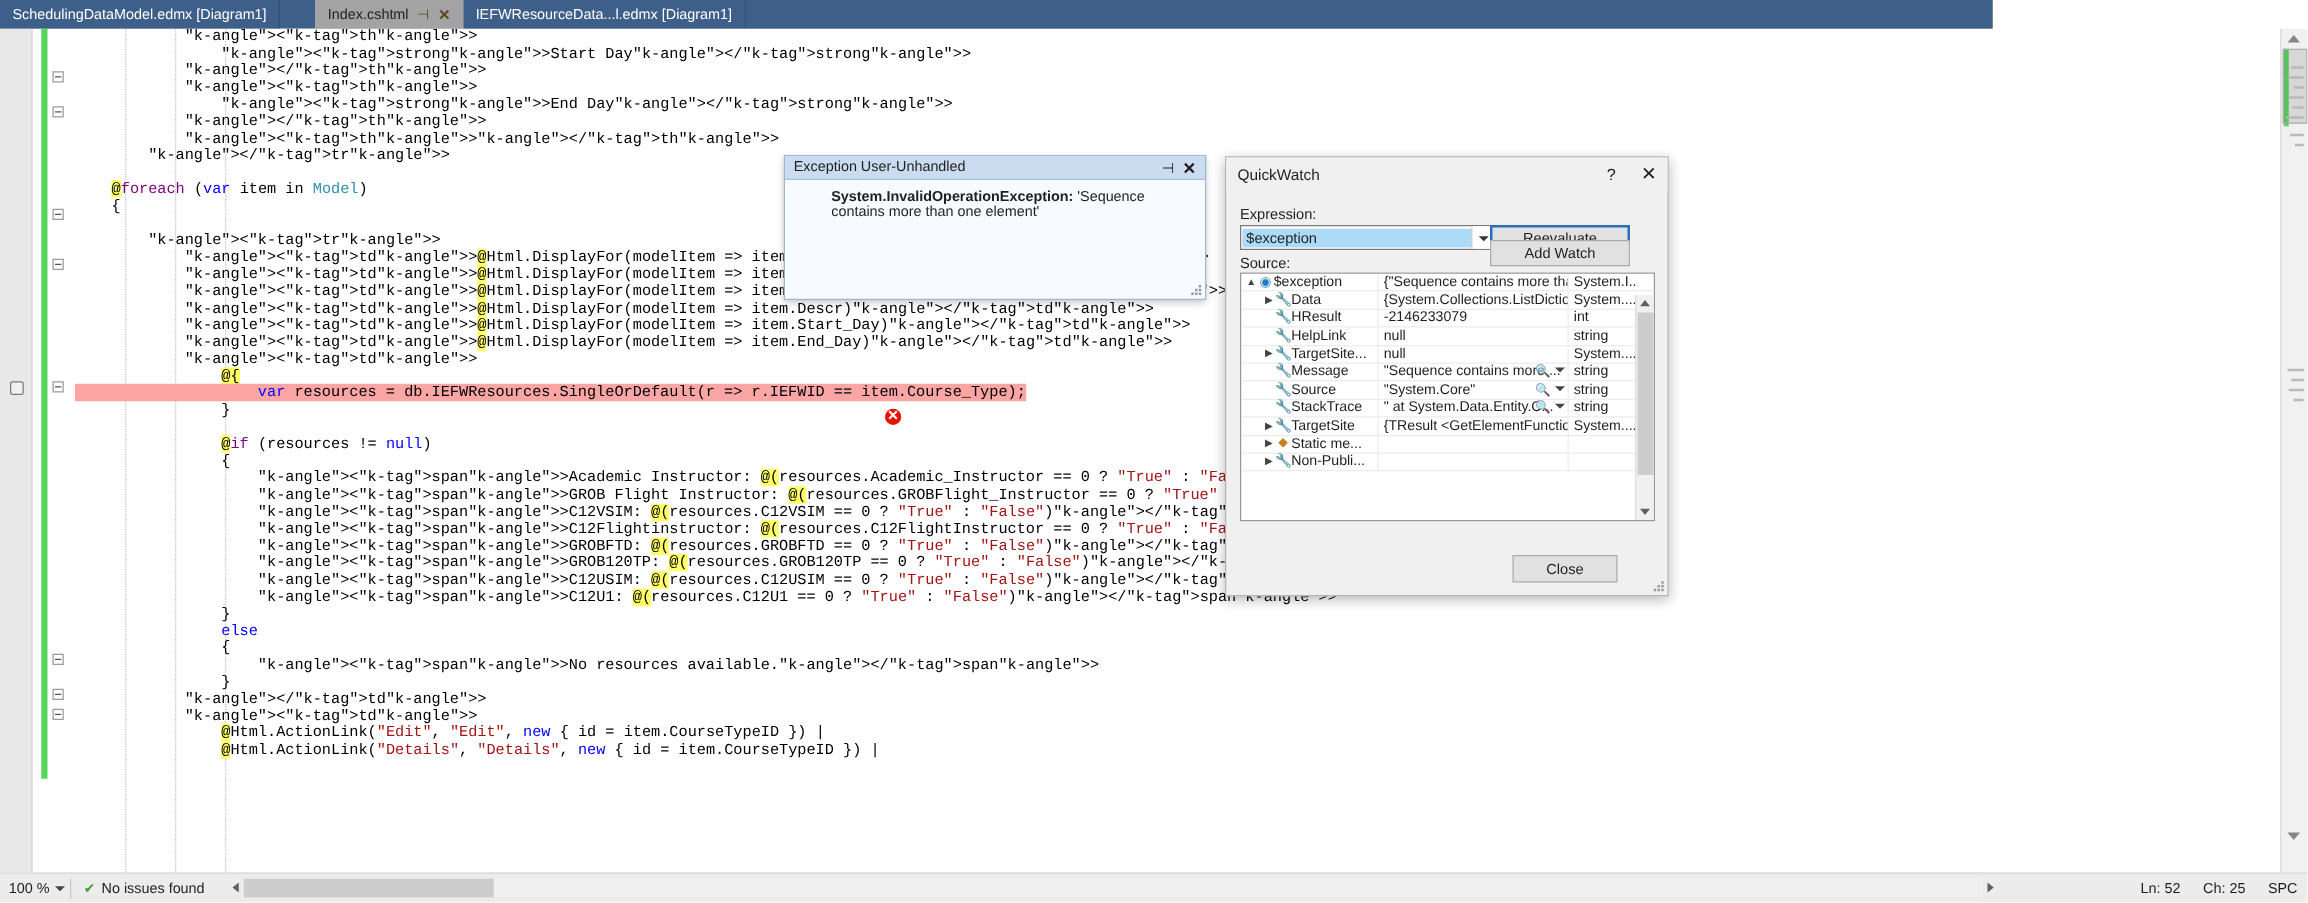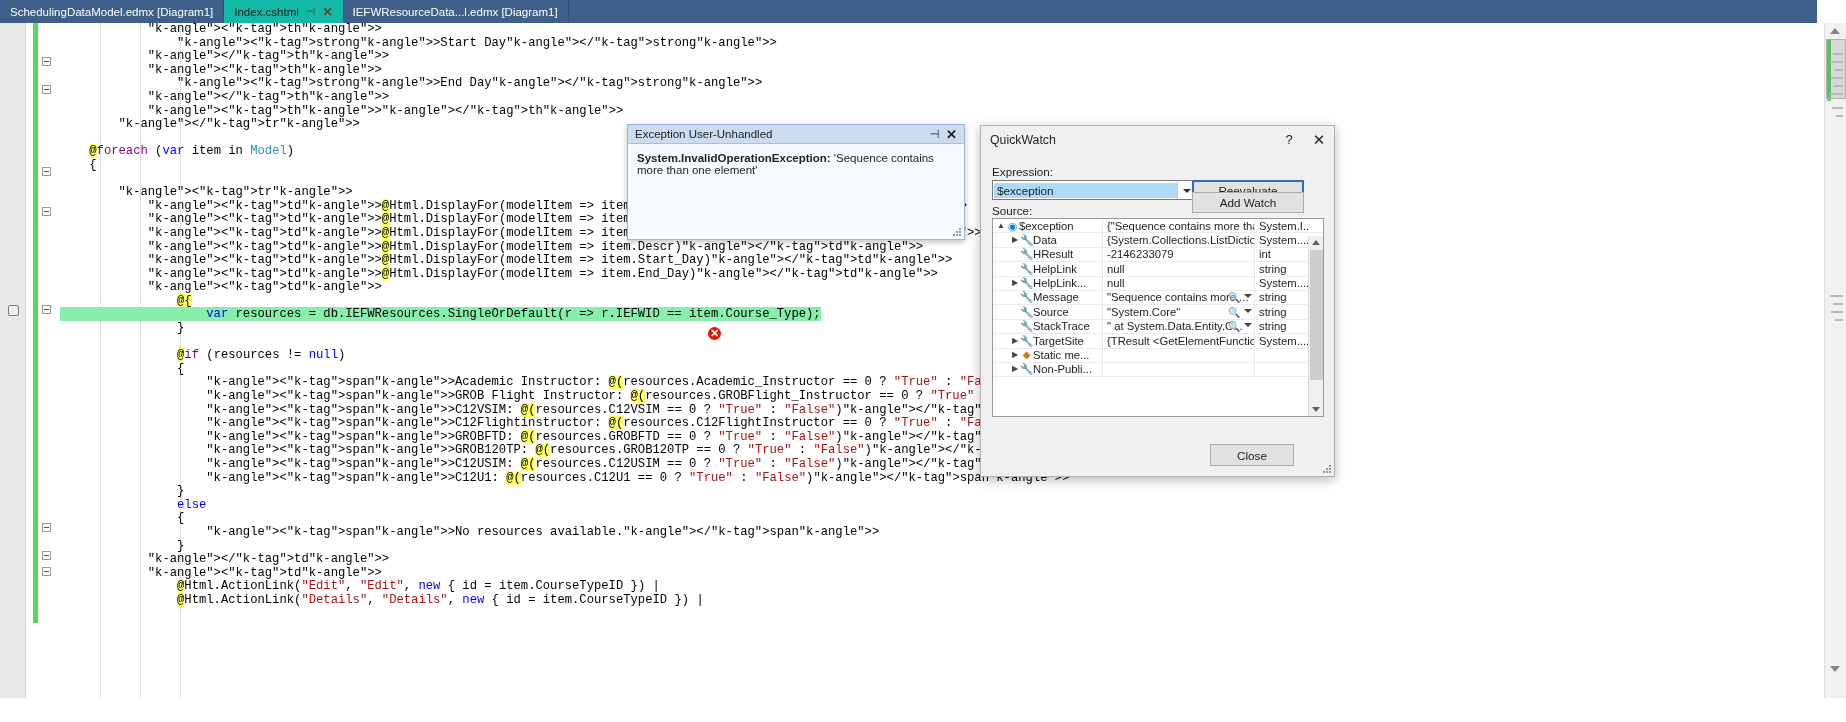--- a/index.html
+++ b/index.html
@@ -12,37 +12,38 @@
   }
   #app {
     position: relative;
     width: 1846px; height: 722px;
     background: #ffffff;
   }
 
   
   .tabstrip {
     position: absolute; left: 0; top: 0;
-    width: 1817px; height: 23px;
+    width: 1594px; height: 23px;
     background: #3e5f8a;
     display: flex; align-items: stretch;
   }
   .tab {
     display: flex; align-items: center;
     padding: 0 10px;
     font-size: 11.5px;
     color: #ffffff;
     background: #3e5f8a;
     white-space: nowrap;
     border-right: 1px solid #32507a;
   }
   .tab.active {
-    background: #14b8a6;
+    background: #a3a3a3;
     color: #1e1e1e;
     border-right: none;
+    margin-left: 28px;
   }
   .tab.active .tabtitle { color: #1e1e1e; }
   .tab .pin, .tab .closex {
     margin-left: 7px; font-size: 11px; color: #5a4a20;
     cursor: pointer;
   }
   .tab .closex { font-size: 12px; font-weight: bold; }
   .tabstrip-right-fill { flex: 1; background: #3e5f8a; }
 
   
@@ -99,21 +100,21 @@
     position: relative;
     height: 13.6px;
     padding-left: 0px;
     white-space: pre;
   }
   .k-kw    { color: #0000ff; }        
   .k-razor { color: #7b007b; }        
   .k-type  { color: #2b91af; }
   .k-str   { color: #a31515; }
   .hl-yellow { background: #ffff66; }
-  .hl-green  { background: #86efac; }
+  .hl-green  { background: #fca5a5; }
 
   .guideline {
     position: absolute; top: 0;
     width: 0; height: 675px;
     border-left: 1px dotted #c0c0c0;
   }
   .err-icon {
     position: absolute;
     width: 13px; height: 13px;
     border-radius: 50%;
@@ -170,21 +171,21 @@
     padding: 0 4px 0 7px;
     color: #1e1e1e; font-size: 11.5px;
     border-bottom: 1px solid #a8c0d8;
   }
   .exc-title .t { flex: 1; }
   .exc-title .pin, .exc-title .x {
     width: 17px; text-align: center; cursor: pointer;
     color: #1e1e1e;
   }
   .exc-title .x { font-size: 13px; font-weight: bold; }
-  .exc-body { padding: 8px 9px 0 9px; color: #1e1e1e; }
+  .exc-body { padding: 8px 9px 0 9px; color: #1e1e1e; margin-left: 28px; }
   .exc-body .strongname { font-weight: bold; }
   .exc-links {
     display: flex; gap: 11px;
     padding: 9px 9px 0 9px;
     font-size: 11.5px;
   }
   .exc-links a { color: #0e6ec8; text-decoration: none; cursor: pointer; }
   .exc-settings {
     padding: 7px 9px 0 9px;
     font-size: 11.5px; color: #1e1e1e; cursor: pointer;
@@ -537,21 +538,21 @@
               <span class="glyph wrench">🔧</span>
               <span class="namelabel">HelpLink</span>
             </div>
             <div class="cell c-val">null</div>
             <div class="cell c-type">string</div>
           </div>
           <div class="qw-row">
             <div class="cell c-name" style="padding-left: 17px;">
               <span class="expander">▶</span>
               <span class="glyph wrench">🔧</span>
-              <span class="namelabel">HelpLink...</span>
+              <span class="namelabel">TargetSite...</span>
             </div>
             <div class="cell c-val">null</div>
             <div class="cell c-type">System....</div>
           </div>
           <div class="qw-row">
             <div class="cell c-name" style="padding-left: 17px;">
               <span class="expander"></span>
               <span class="glyph wrench">🔧</span>
               <span class="namelabel">Message</span>
             </div>
@@ -615,14 +616,35 @@
     <div class="qw-grip">
       <i style="left:8px;top:2px"></i>
         <i style="left:5px;top:5px"></i>
         <i style="left:8px;top:5px"></i>
       <i style="left:2px;top:8px"></i>
         <i style="left:5px;top:8px"></i>
         <i style="left:8px;top:8px"></i>
     </div>
   </div>
 
+  <div class="statusbar">
+    <div class="zoombox">
+      <span>100 %</span>
+      <span class="arr"></span>
+    </div>
+    <div class="sb-sep"></div>
+    <div class="issues">
+      <span class="chk">✔</span>
+      <span>No issues found</span>
+    </div>
+    <div class="sb-hscroll">
+      <div class="hthumb"></div>
+      <div class="hl" style="left:-9px;border-right:5px solid #606060"></div>
+      <div class="hr" style="right:-9px;border-left:5px solid #606060"></div>
+    </div>
+    <div class="sb-right">
+      <span>Ln: 52</span>
+      <span>Ch: 25</span>
+      <span>SPC</span>
+    </div>
+  </div>
 
 </div>
 
 </body></html>

